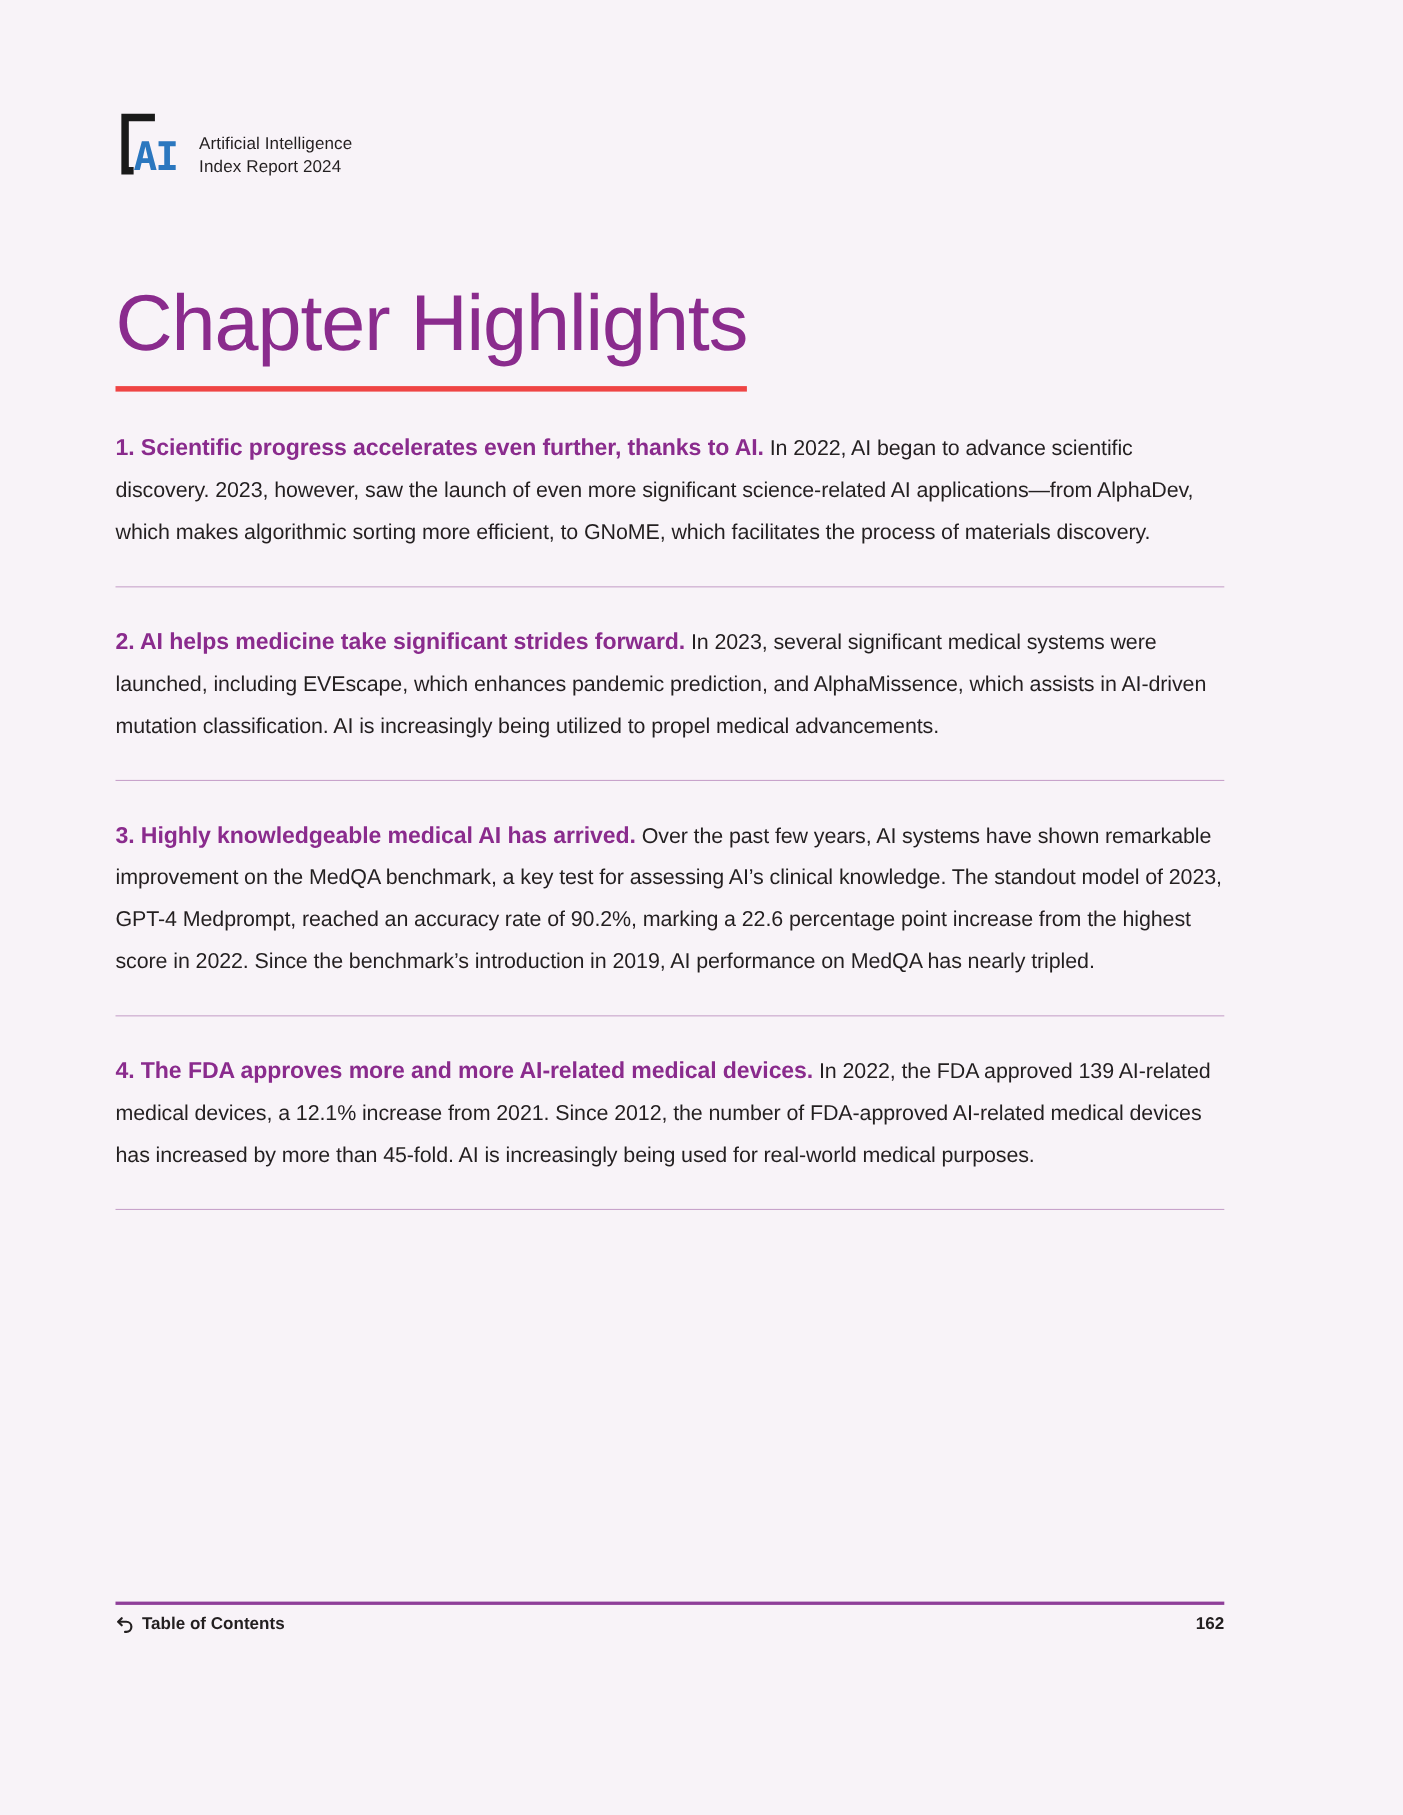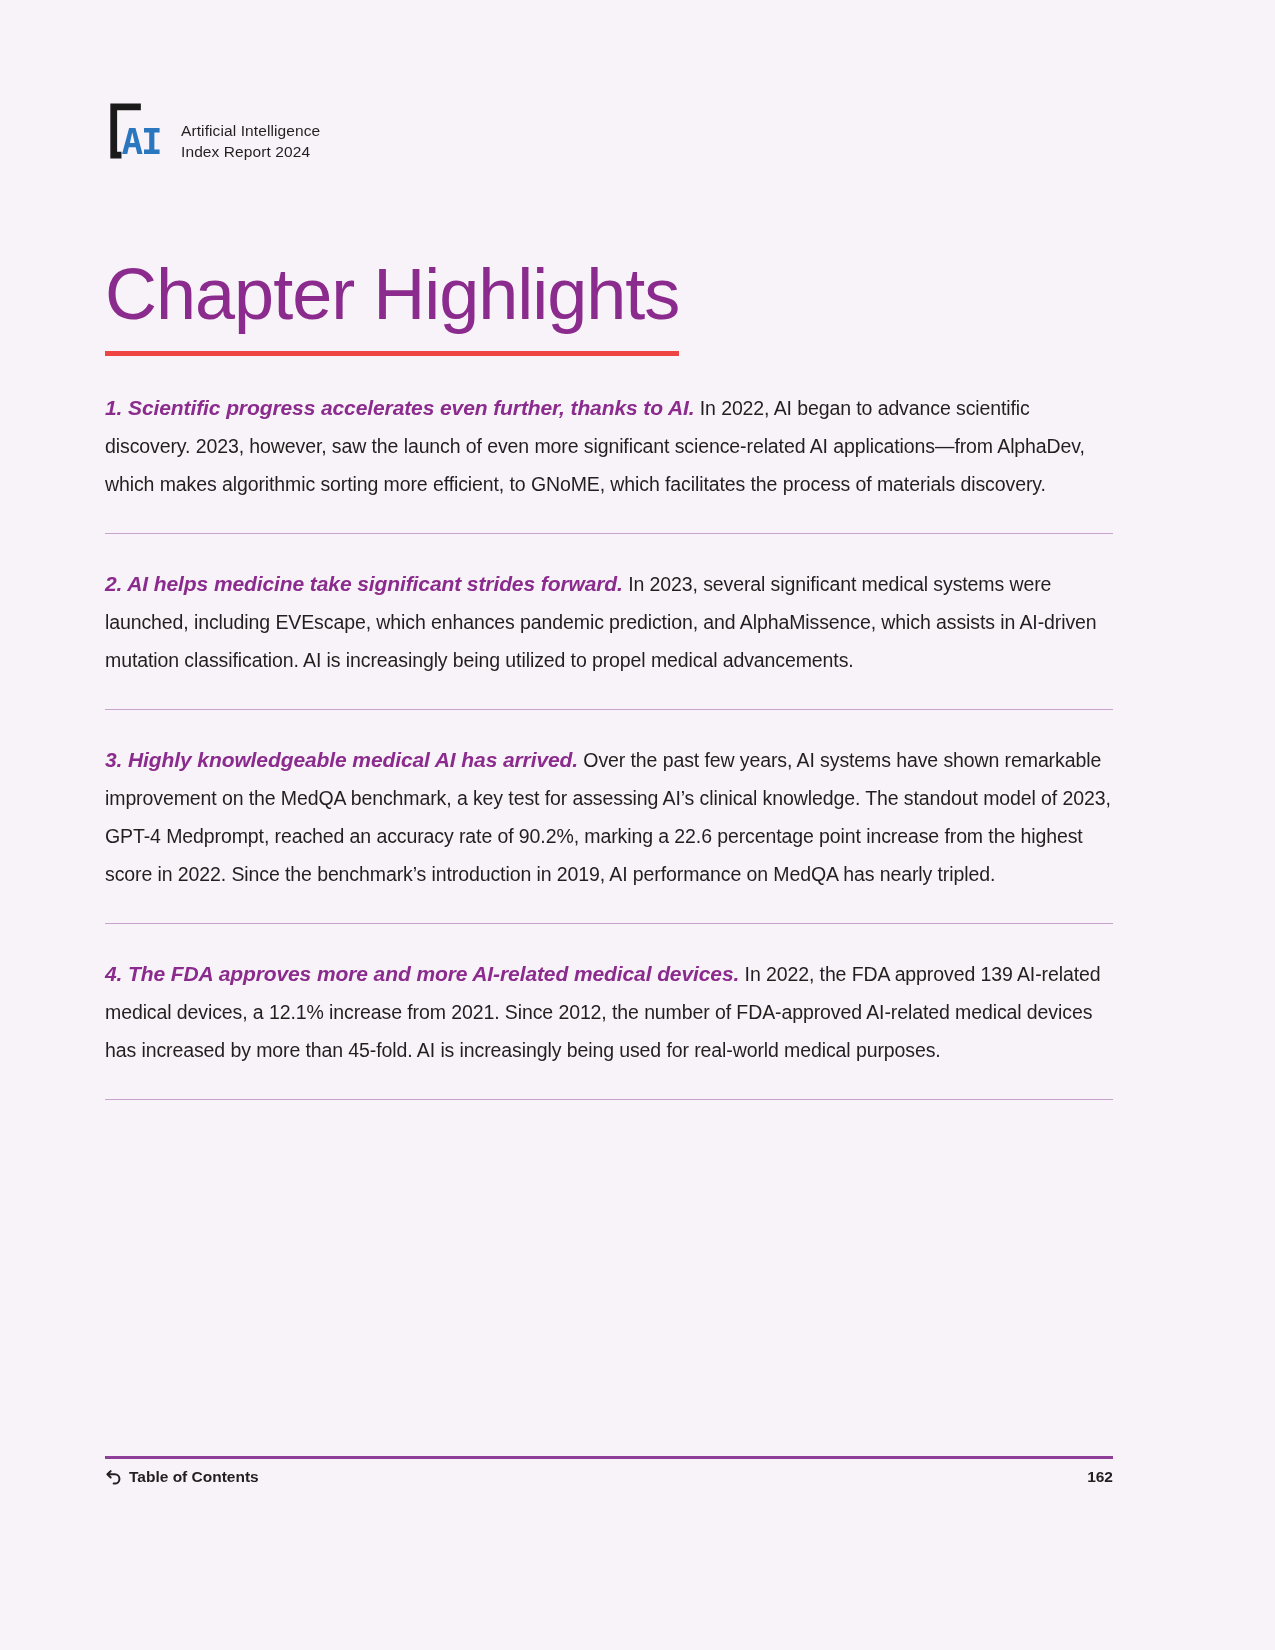--- a/index.html
+++ b/index.html
@@ -67,21 +67,20 @@
   .highlight {
     font-size: 19.5px;
     line-height: 38px;
     letter-spacing: -0.1px;
     color: #231f20;
   }
   .highlight .lead {
     font-size: 21px;
     font-weight: bold;
     color: #8a2b8d;
-    font-style: italic;
   }
   .divider {
     border: none;
     border-top: 1px solid #c8a3cb;
     margin: 30px 0 31px 0;
   }
   
   .footer {
     position: absolute;
     top: 1456px;

